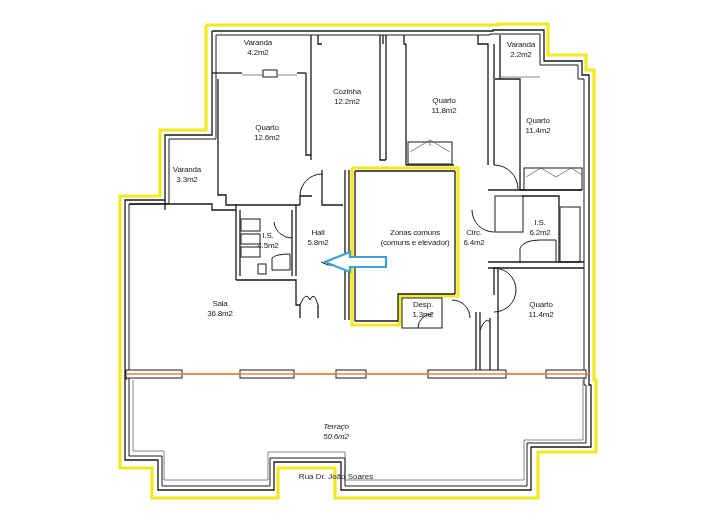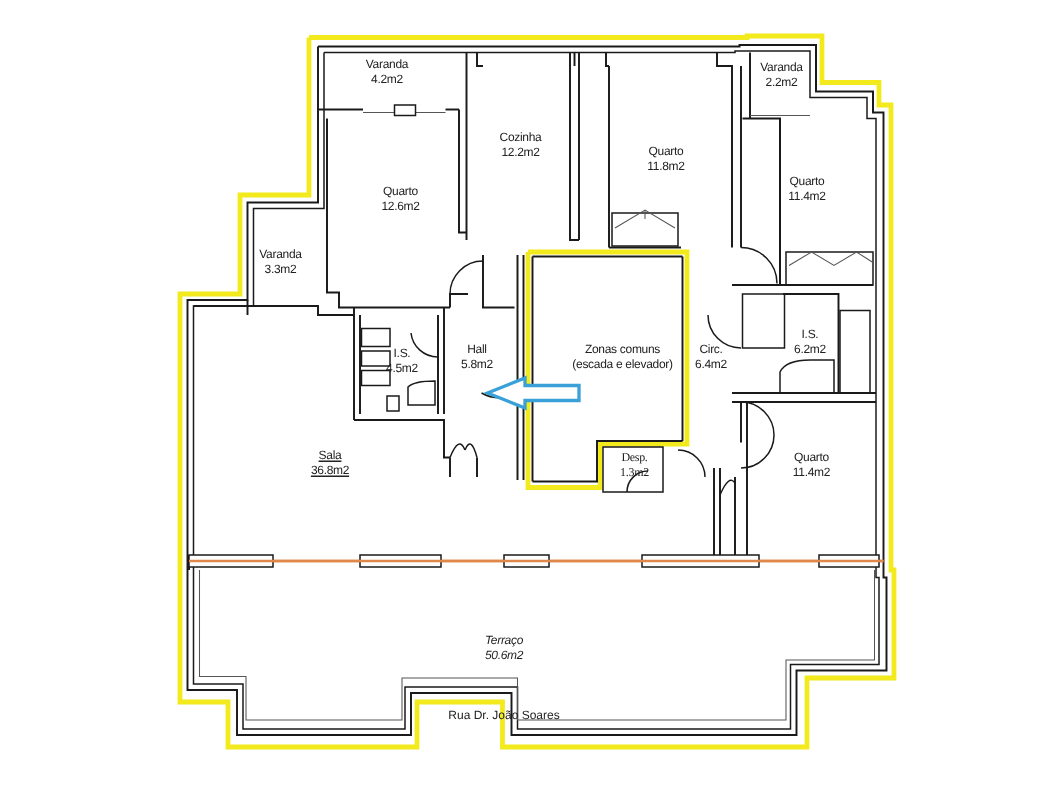--- a/index.html
+++ b/index.html
@@ -167,35 +167,35 @@
   <div class="lbl" style="left:268px;top:231px;">
     <div>I.S.</div>
     <div>4.5m2</div>
   </div>
   <div class="lbl" style="left:318px;top:228px;">
     <div>Hall</div>
     <div>5.8m2</div>
   </div>
   <div class="lbl" style="left:404px;top:228px;margin-left:11px;">
     <div>Zonas comuns</div>
-    <div>(escada e elevador)</div>
+    <div>(comuns e elevador)</div>
   </div>
   <div class="lbl" style="left:474px;top:228px;">
     <div>Circ.</div>
     <div>6.4m2</div>
   </div>
   <div class="lbl" style="left:540px;top:218px;">
     <div>I.S.</div>
     <div>6.2m2</div>
   </div>
-  <div class="lbl" style="left:220px;top:299px;text-decoration:underline;">
+  <div class="lbl" style="left:220px;top:299px;">
     <div>Sala</div>
     <div>36.8m2</div>
   </div>
-  <div class="lbl" style="left:423px;top:300px;font-family:Liberation Serif, serif;">
+  <div class="lbl" style="left:423px;top:300px;">
     <div>Desp.</div>
     <div>1.3m2</div>
   </div>
   <div class="lbl" style="left:541px;top:300px;">
     <div>Quarto</div>
     <div>11.4m2</div>
   </div>
   <div class="lbl" style="left:336px;top:422px;font-style:italic;">
     <div>Terraço</div>
     <div>50.6m2</div>

